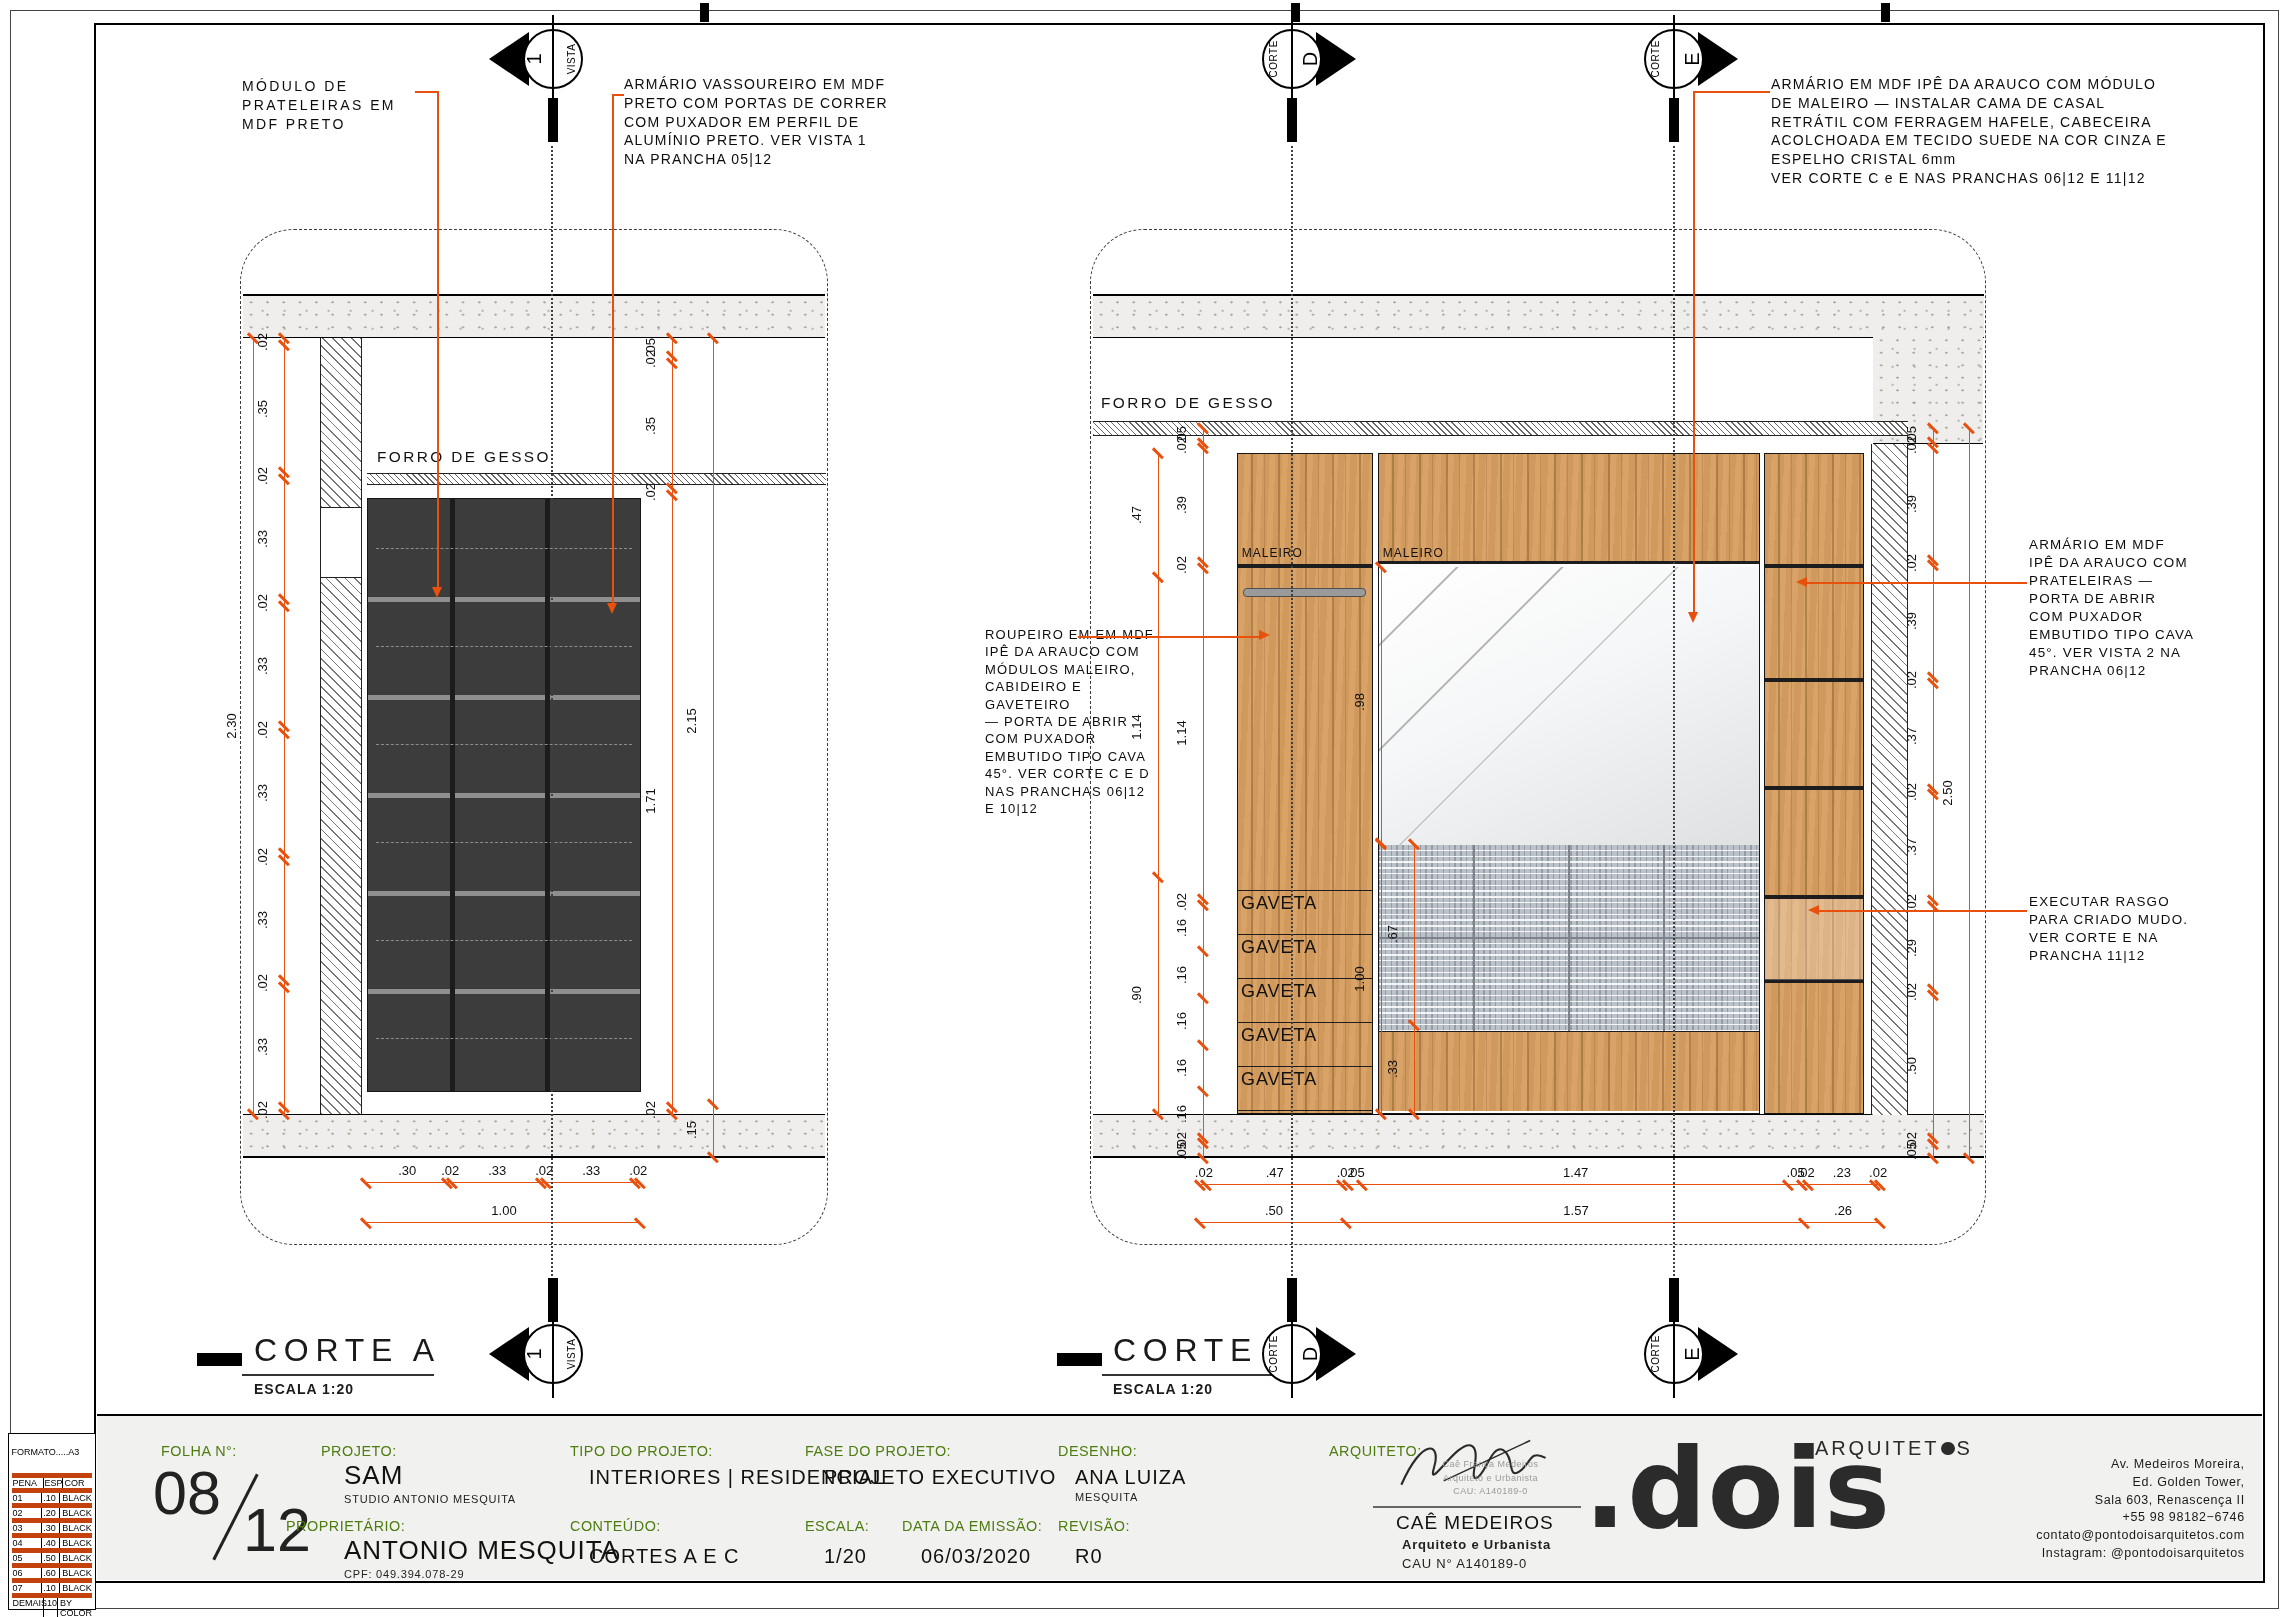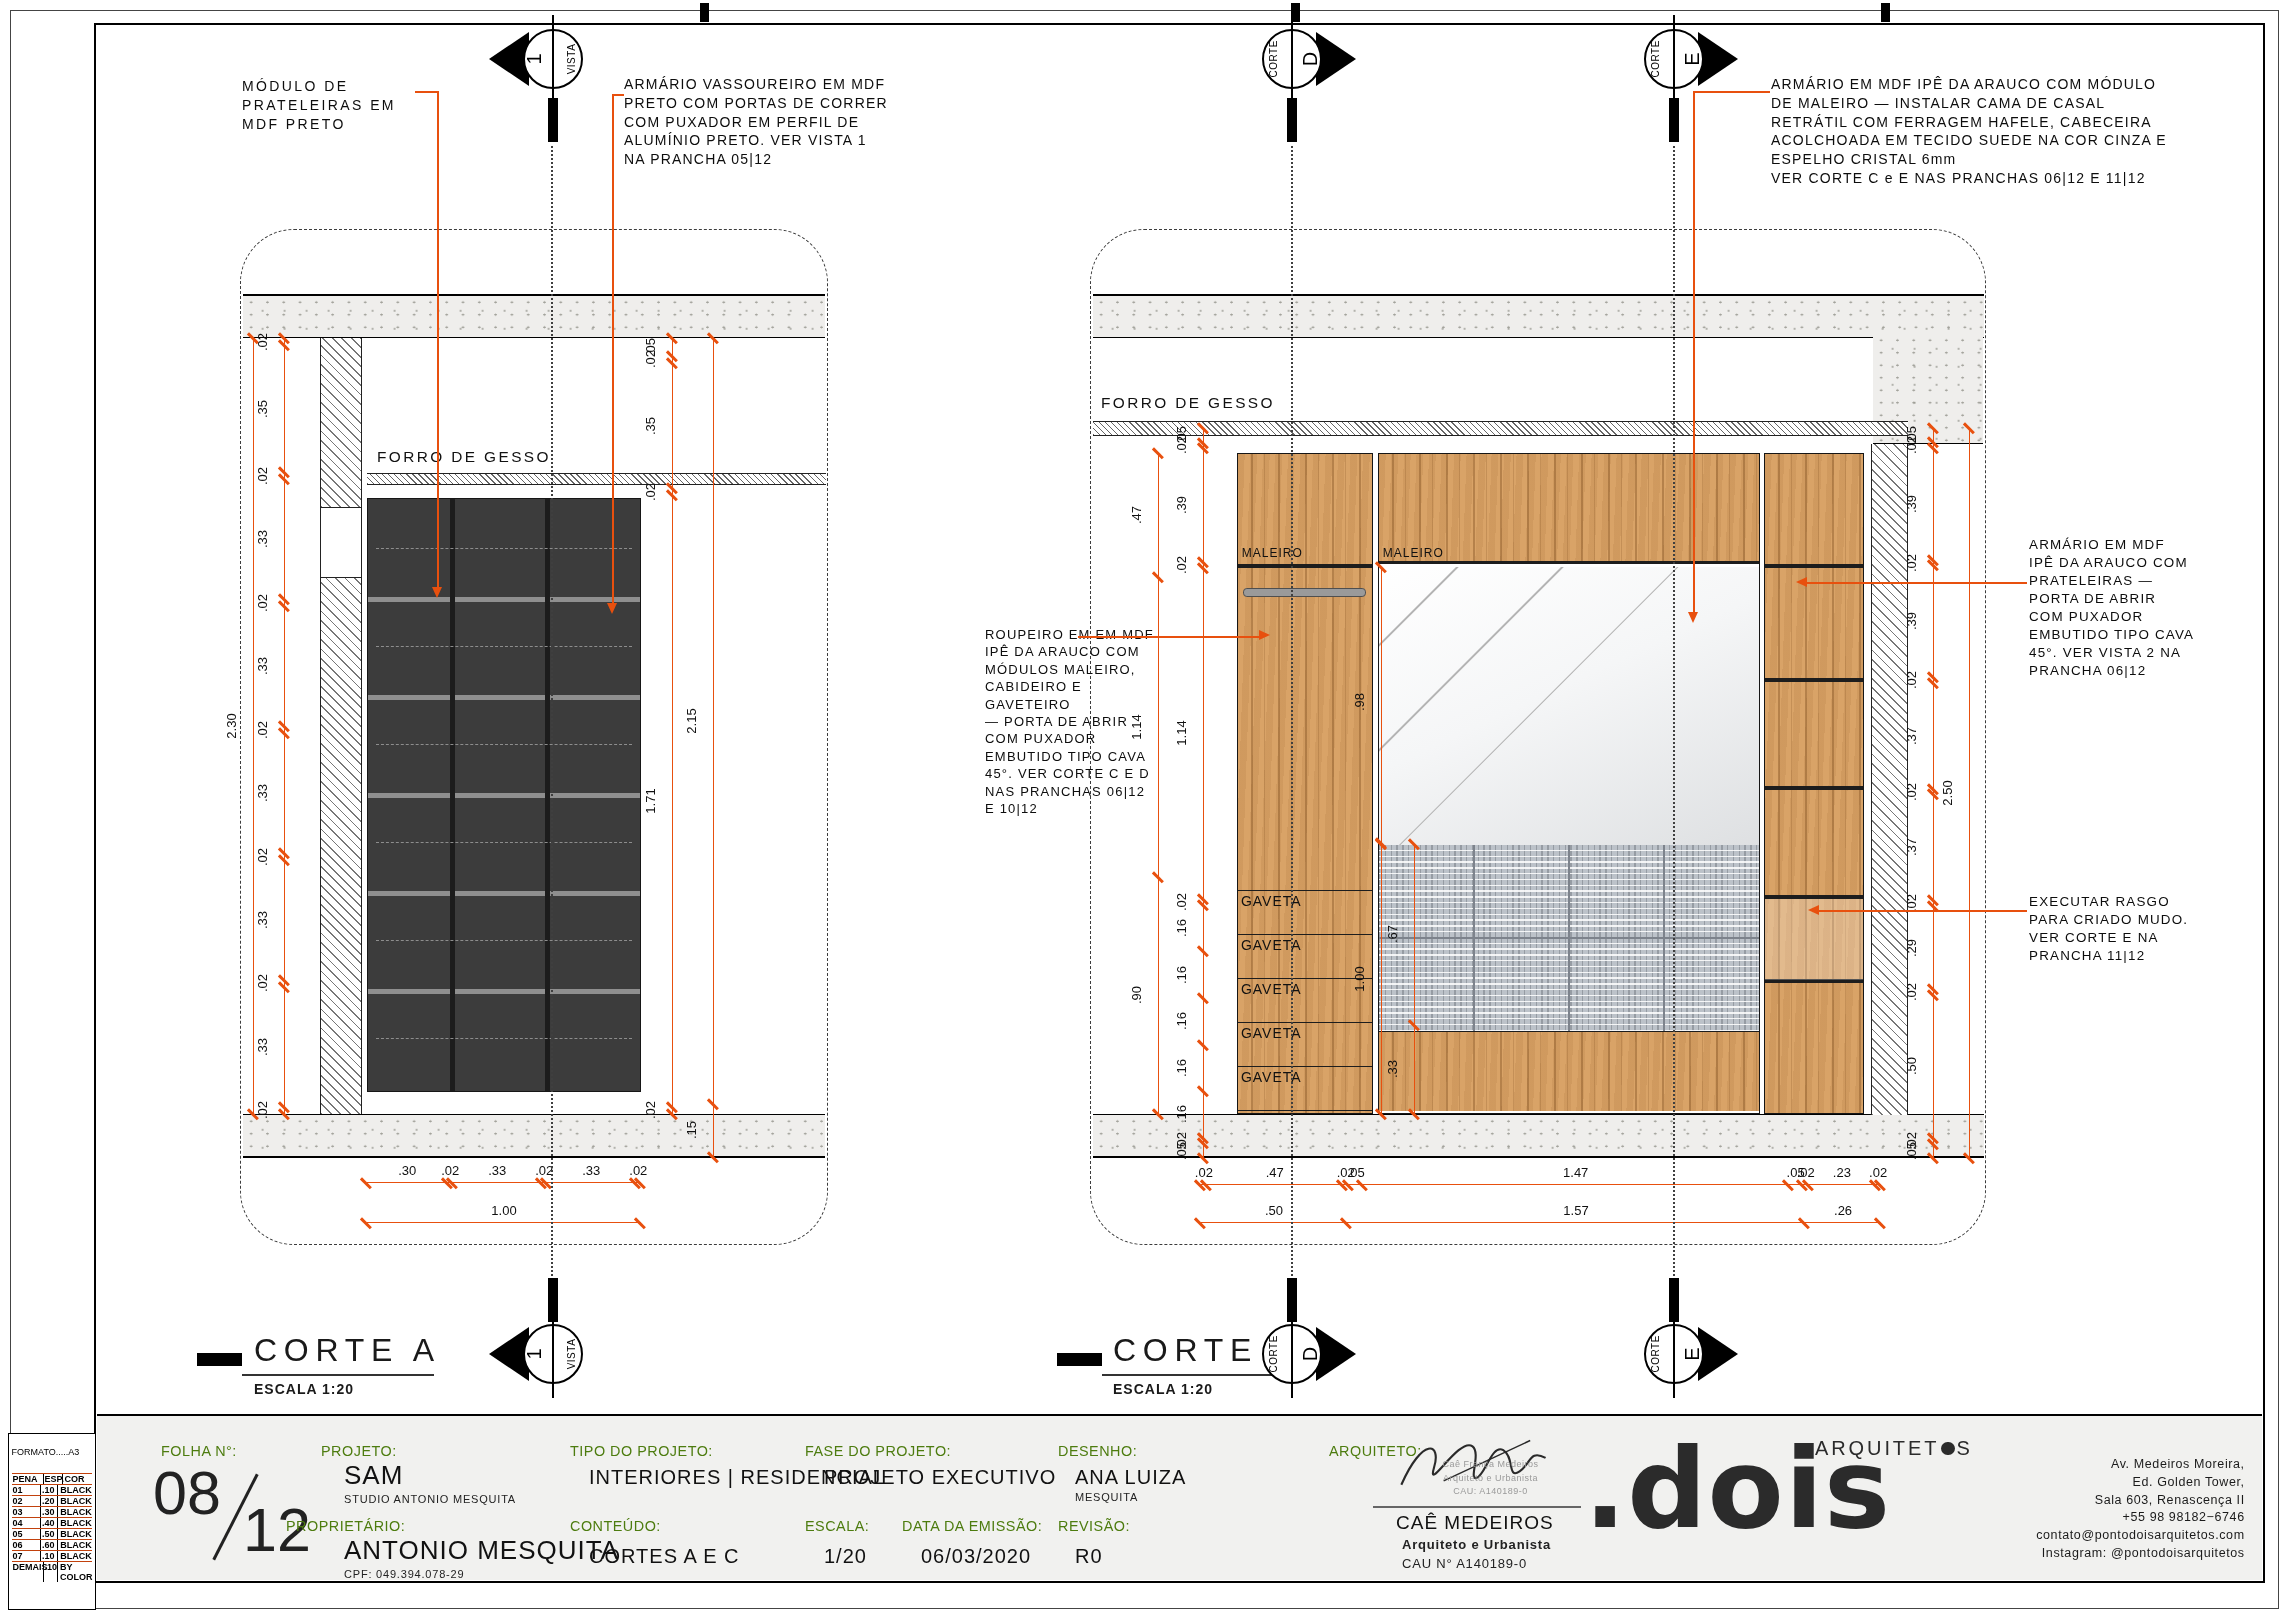--- a/index.html
+++ b/index.html
@@ -28,21 +28,21 @@
 
 .dark-unit{position:absolute;background:#3c3c3c;border:1.9px solid #161616;}
 .shelf{position:absolute;left:0;width:100%;height:4.8px;background:#8f8f8f;}
 .vdiv{position:absolute;top:0;height:100%;width:4.8px;background:#1c1c1c;}
 .dashmid{position:absolute;left:7.7px;right:7.7px;height:0;border-top:1.9px dashed #8d8d8d;}
 
 .module{position:absolute;border:1.9px solid #161616;}
 .hline{position:absolute;left:0;width:100%;height:3.8px;background:#1d1d1d;}
 .rod{position:absolute;background:#9a9a9a;border:1px solid #4f4f4f;border-radius:3.8px;}
 .gav-rows{position:absolute;left:0;right:0;display:flex;flex-direction:column;border-top:1.9px solid #1d1d1d;}
-.gav{flex:1;border-bottom:1.9px solid #1d1d1d;font-size:14px;letter-spacing:1px;padding:1.9px 0 0 2.9px;color:#111;}
+.gav{flex:1;border-bottom:1.9px solid #1d1d1d;font-size:18px;letter-spacing:1px;padding:1.9px 0 0 2.9px;color:#111;}
 .seamv{position:absolute;top:0;height:100%;width:1.9px;background:#7d838c;}
 .seamh{position:absolute;left:0;width:100%;height:1.9px;background:#7d838c;}
 
 .forro{position:absolute;font-size:15.4px;letter-spacing:2.4px;color:#111;}
 .maleiro{position:absolute;font-size:12px;letter-spacing:1px;color:#111;}
 .ann{position:absolute;font-size:14px;line-height:1.34;letter-spacing:1.2px;white-space:pre-line;color:#0d0d0d;}
 .title-bar{position:absolute;background:#000;}
 .dwg-title{position:absolute;font-size:32px;letter-spacing:6.7px;color:#1a1a1a;}
 .dwg-underline{position:absolute;background:#333;height:1.9px;}
 .dwg-escala{position:absolute;font-size:14px;font-weight:bold;letter-spacing:1px;color:#1a1a1a;}
@@ -86,21 +86,21 @@
 .folha-num{position:absolute;font-size:61px;color:#222;font-weight:300;}
 .folha-slash{position:absolute;width:2.9px;height:96px;background:#222;transform:rotate(27deg);}
 .logo-dois{position:absolute;font-family:"DejaVu Sans",sans-serif;font-weight:bold;font-size:111px;letter-spacing:1px;color:#2b2b2b;}
 .logo-top{position:absolute;font-size:20px;letter-spacing:2.9px;color:#2b2b2b;display:flex;align-items:center;gap:1.9px;}
 .logo-dot{width:13.4px;height:13.4px;border-radius:50%;background:#2b2b2b;display:inline-block;}
 .addr{position:absolute;font-size:12.5px;line-height:1.42;text-align:right;color:#1b1b1b;letter-spacing:0.6px;}
 .stamp{position:absolute;font-size:9px;color:#9a9a9a;text-align:center;line-height:1.5;letter-spacing:0.5px;}
 
 .pen-table{position:absolute;left:7.7px;top:1433px;width:88px;height:177px;border:1.3px solid #000;background:#fff;font-size:9px;color:#000;padding:13.4px 2.9px 0 2.9px;}
 .pen-table .fmt{margin-bottom:16px;}
-.pen-head,.pen-row{display:flex;border-top:1px solid #c2410c;font-weight:bold;}
+.pen-head,.pen-row{display:flex;border-top:5px solid #c2410c;}
 .pen-head span,.pen-row span{display:block;}
 .pc1{width:32px;border-right:1px solid #000;padding-left:1px;}
 .pc2{width:19px;border-right:1px solid #000;padding-left:1px;}
 .pc3{flex:1;padding-left:1.9px;}
 .sig-line{position:absolute;background:#666;height:1.9px;}
 </style>
 </head>
 <body>
 
 <div class="sheet">

